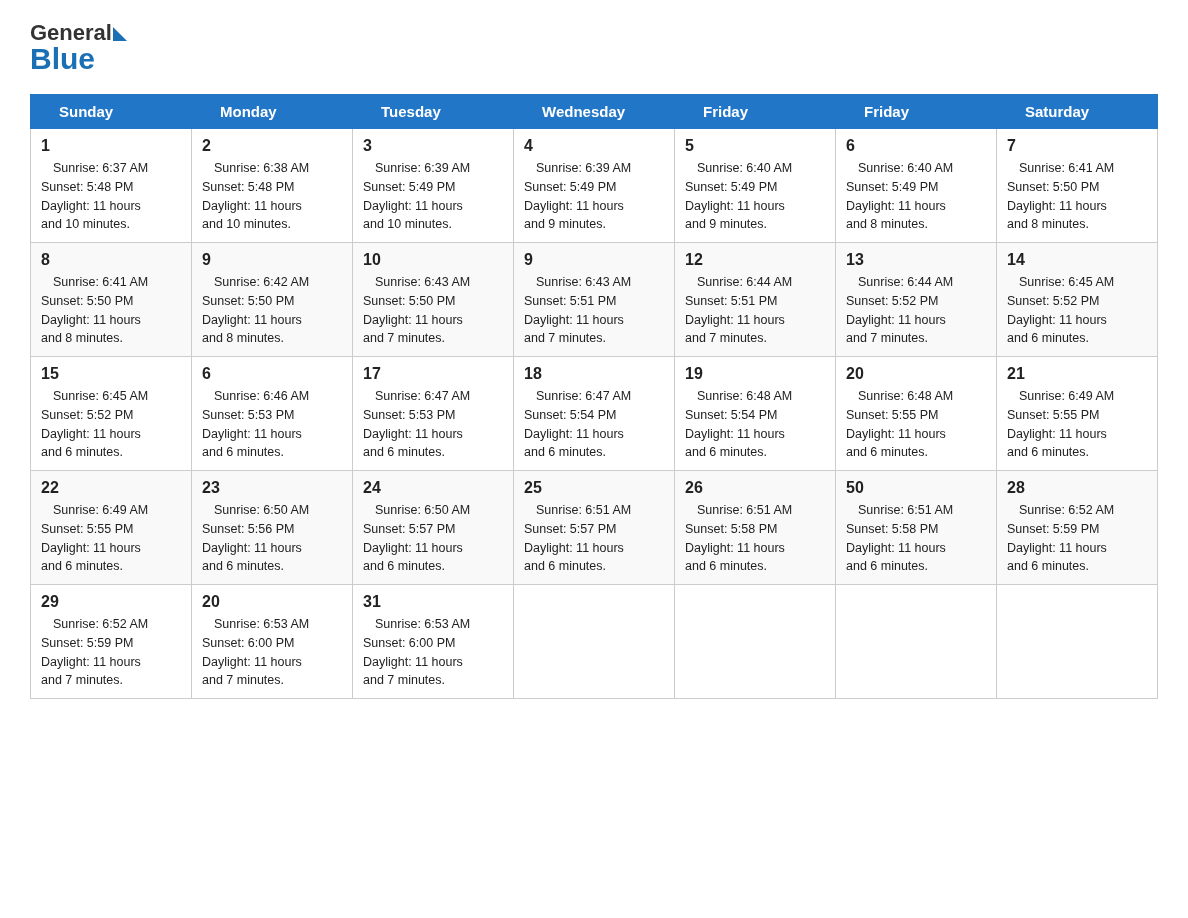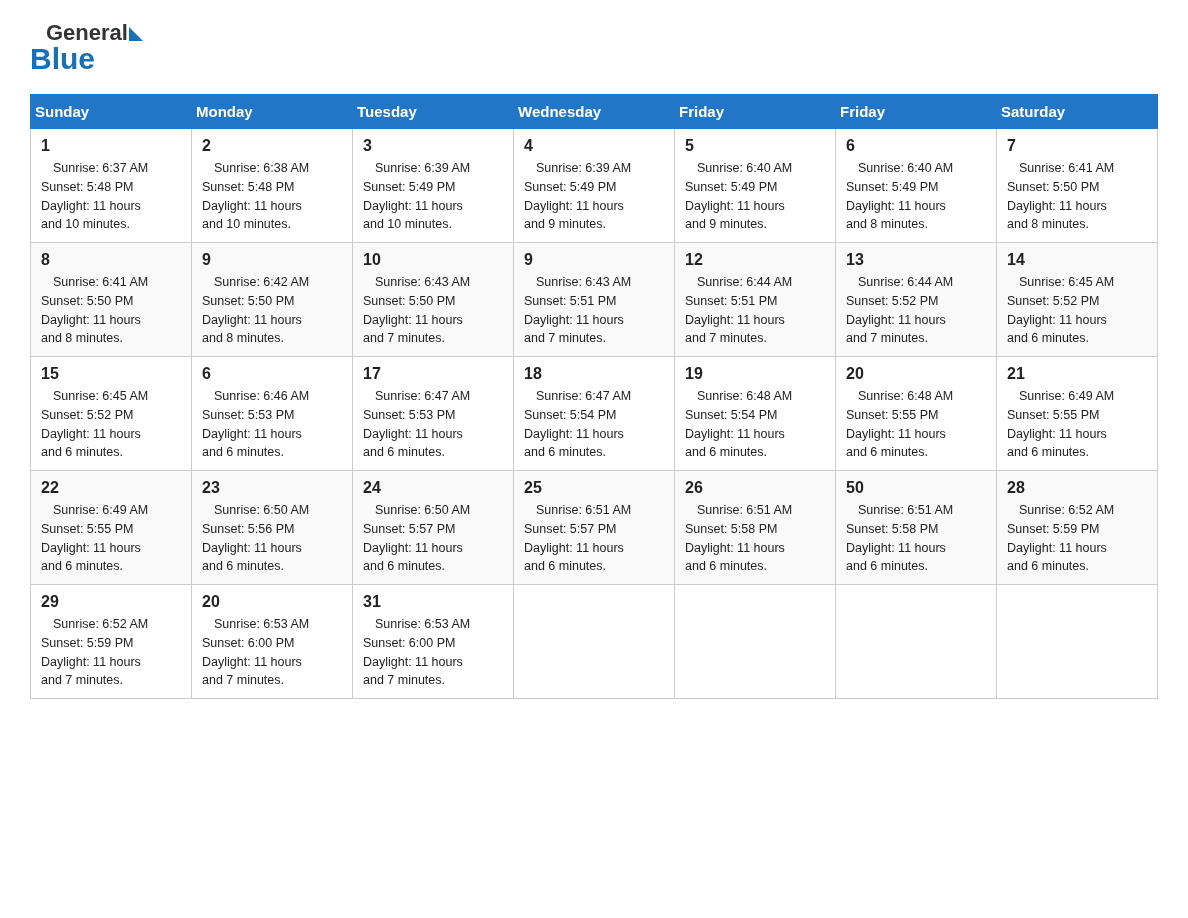--- a/index.html
+++ b/index.html
@@ -18,21 +18,20 @@
     }
     .logo {
       display: flex;
       align-items: center;
       gap: 0;
     }
     .logo-text {
       font-size: 22px;
       font-weight: bold;
       color: #333;
-      margin-left: 16px;
     }
     .logo-triangle {
       width: 0;
       height: 0;
       border-left: 14px solid #1a6fb5;
       border-top: 14px solid transparent;
       border-bottom: 0px solid transparent;
       display: inline-block;
       margin-left: 1px;
       vertical-align: middle;
@@ -61,21 +60,21 @@
     table {
       width: 100%;
       border-collapse: collapse;
       table-layout: fixed;
     }
     thead tr th {
       background-color: #2176c7;
       color: #fff;
       font-size: 15px;
       font-weight: bold;
-      padding: 8px 4px;
+      padding: 8px 28px;
       text-align: left;
       border: 1px solid #2176c7;
     }
     tbody tr td {
       vertical-align: top;
       padding: 8px 10px;
       font-size: 13px;
       color: #222;
       border: 1px solid #ccc;
       height: 110px;

